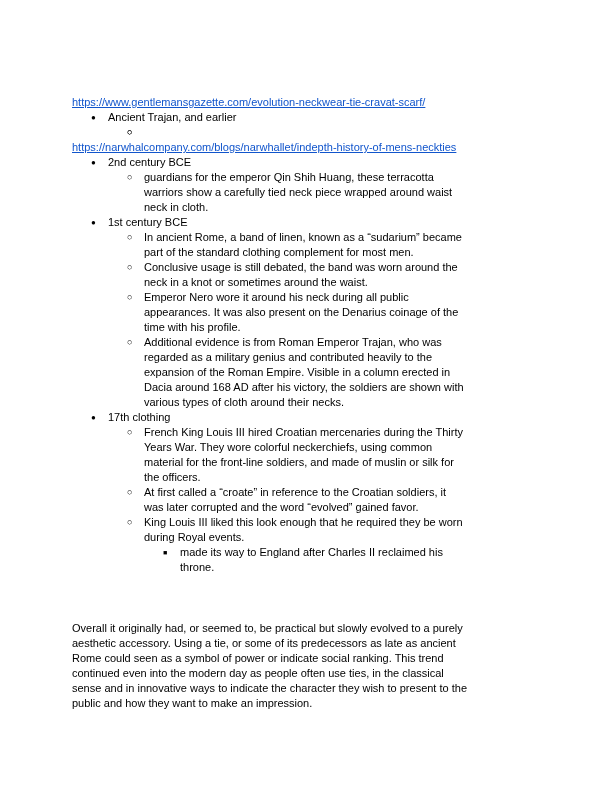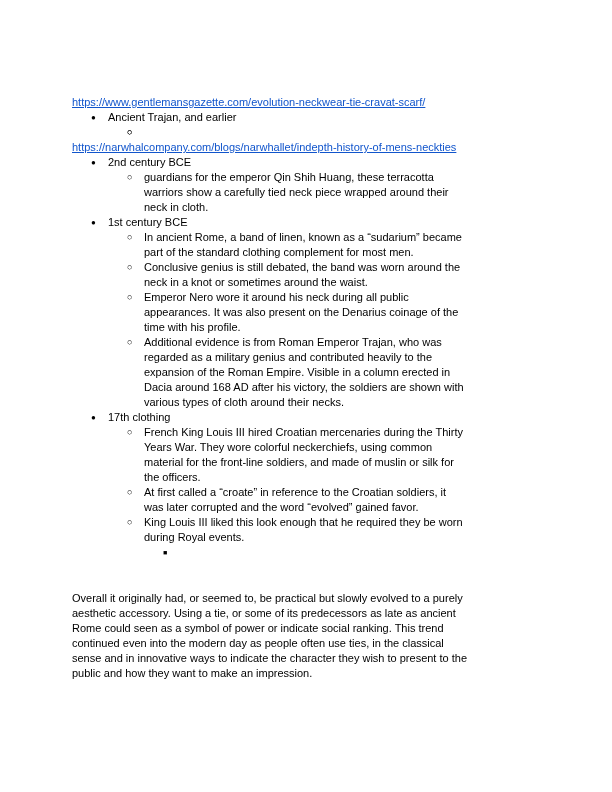--- a/index.html
+++ b/index.html
@@ -73,33 +73,33 @@
 
   <a class="doc-link">https://narwhalcompany.com/blogs/narwhallet/indepth-history-of-mens-neckties</a>
 
   <div>
       <div class="li lvl1">
         <span class="marker disc">●</span>
         <span class="li-text">2nd century BCE</span>
       </div>
       <div class="li lvl2">
         <span class="marker circle">○</span>
-        <span class="li-text">guardians for the emperor Qin Shih Huang, these terracotta warriors show a carefully tied neck piece wrapped around their neck in cloth.</span>
+        <span class="li-text">guardians for the emperor Qin Shih Huang, these terracotta warriors show a carefully tied neck piece wrapped around waist neck in cloth.</span>
       </div>
       <div class="li lvl1">
         <span class="marker disc">●</span>
         <span class="li-text">1st century BCE</span>
       </div>
       <div class="li lvl2">
         <span class="marker circle">○</span>
         <span class="li-text">In ancient Rome, a band of linen, known as a “sudarium” became part of the standard clothing complement for most men.</span>
       </div>
       <div class="li lvl2">
         <span class="marker circle">○</span>
-        <span class="li-text">Conclusive genius is still debated, the band was worn around the neck in a knot or sometimes around the waist.</span>
+        <span class="li-text">Conclusive usage is still debated, the band was worn around the neck in a knot or sometimes around the waist.</span>
       </div>
       <div class="li lvl2">
         <span class="marker circle">○</span>
         <span class="li-text">Emperor Nero wore it around his neck during all public appearances.  It was also present on the Denarius coinage of the time with his profile.</span>
       </div>
       <div class="li lvl2">
         <span class="marker circle">○</span>
         <span class="li-text">Additional evidence is from Roman Emperor Trajan, who was regarded as a military genius and contributed heavily to the expansion of the Roman Empire. Visible in a column erected in Dacia around 168 AD after his victory, the soldiers are shown with various types of cloth around their necks.</span>
       </div>
       <div class="li lvl1">
@@ -113,18 +113,19 @@
       <div class="li lvl2">
         <span class="marker circle">○</span>
         <span class="li-text"> At first called a “croate” in reference to the Croatian soldiers, it was later corrupted and the word “evolved” gained favor.</span>
       </div>
       <div class="li lvl2">
         <span class="marker circle">○</span>
         <span class="li-text">King Louis III liked this look enough that he required they be worn during Royal events.</span>
       </div>
       <div class="li lvl3">
         <span class="marker square">■</span>
+        <span class="li-text">made its way to England after Charles II reclaimed his throne.</span>
       </div>
     </div>
 
   <div class="summary">Overall it originally had, or seemed to, be practical but slowly evolved to a purely aesthetic accessory. Using a tie, or some of its predecessors as late as ancient Rome could seen as a symbol of power or indicate social ranking. This trend continued even into the modern day as people often use ties, in the classical sense and in innovative ways to indicate the character they wish to present to the public and how they want to make an impression.</div>
 
 </div>
 
 </body></html>

